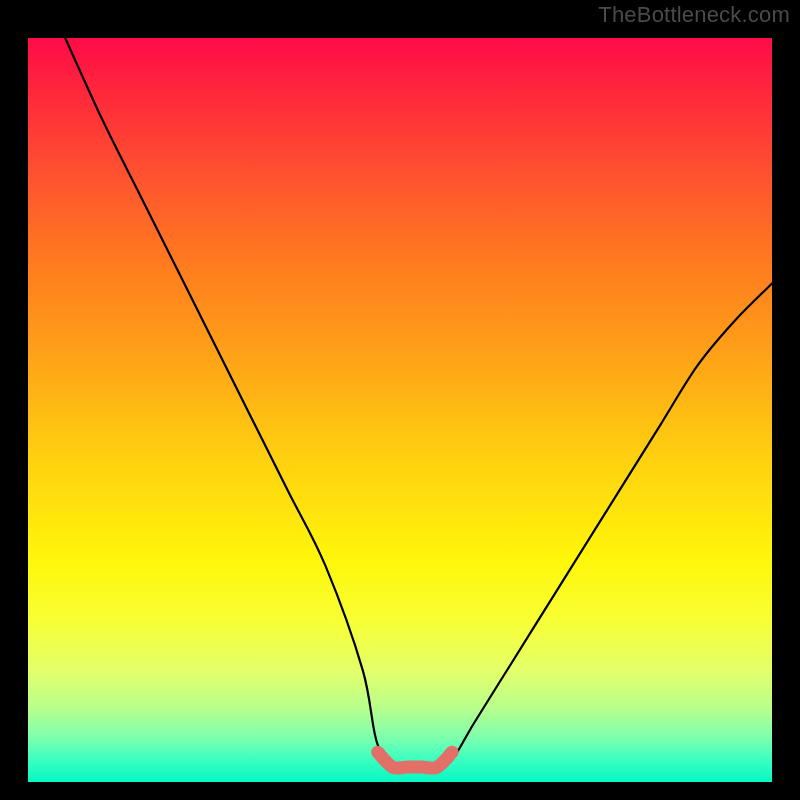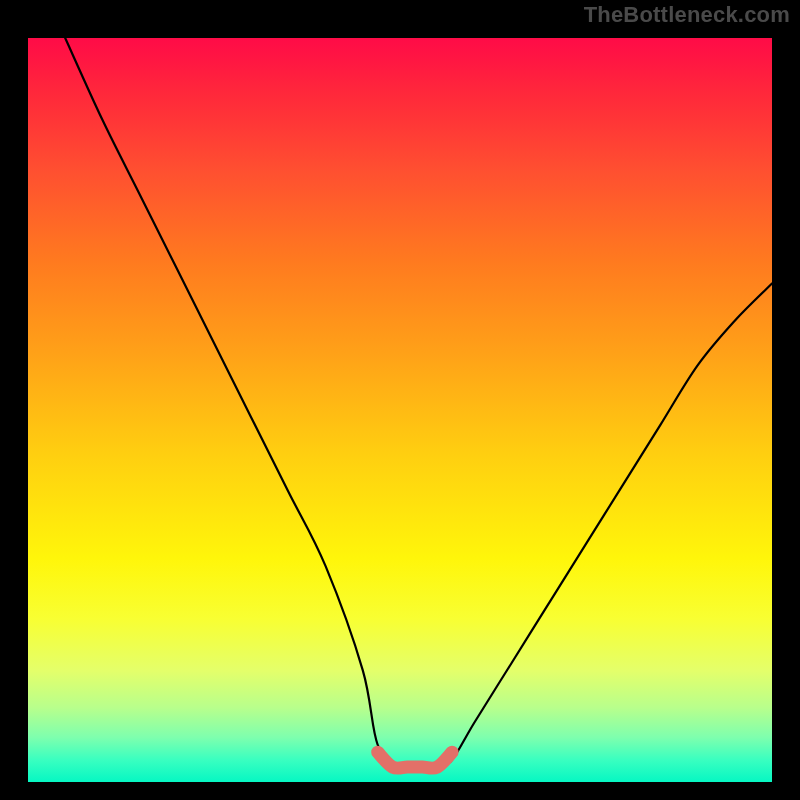--- a/index.html
+++ b/index.html
@@ -40,21 +40,21 @@
       #3affc0 97%,
       #06f7c3 100%
     );
   }
   .watermark {
     position: absolute;
     top: 2px;
     right: 10px;
     color: #4a4a4a;
     font-size: 22px;
-    font-weight: 700;
+    font-weight: 400;
     letter-spacing: 0.2px;
     user-select: none;
   }
   svg.curve {
     position: absolute;
     left: 0;
     top: 0;
     width: 744px;
     height: 744px;
     overflow: visible;

